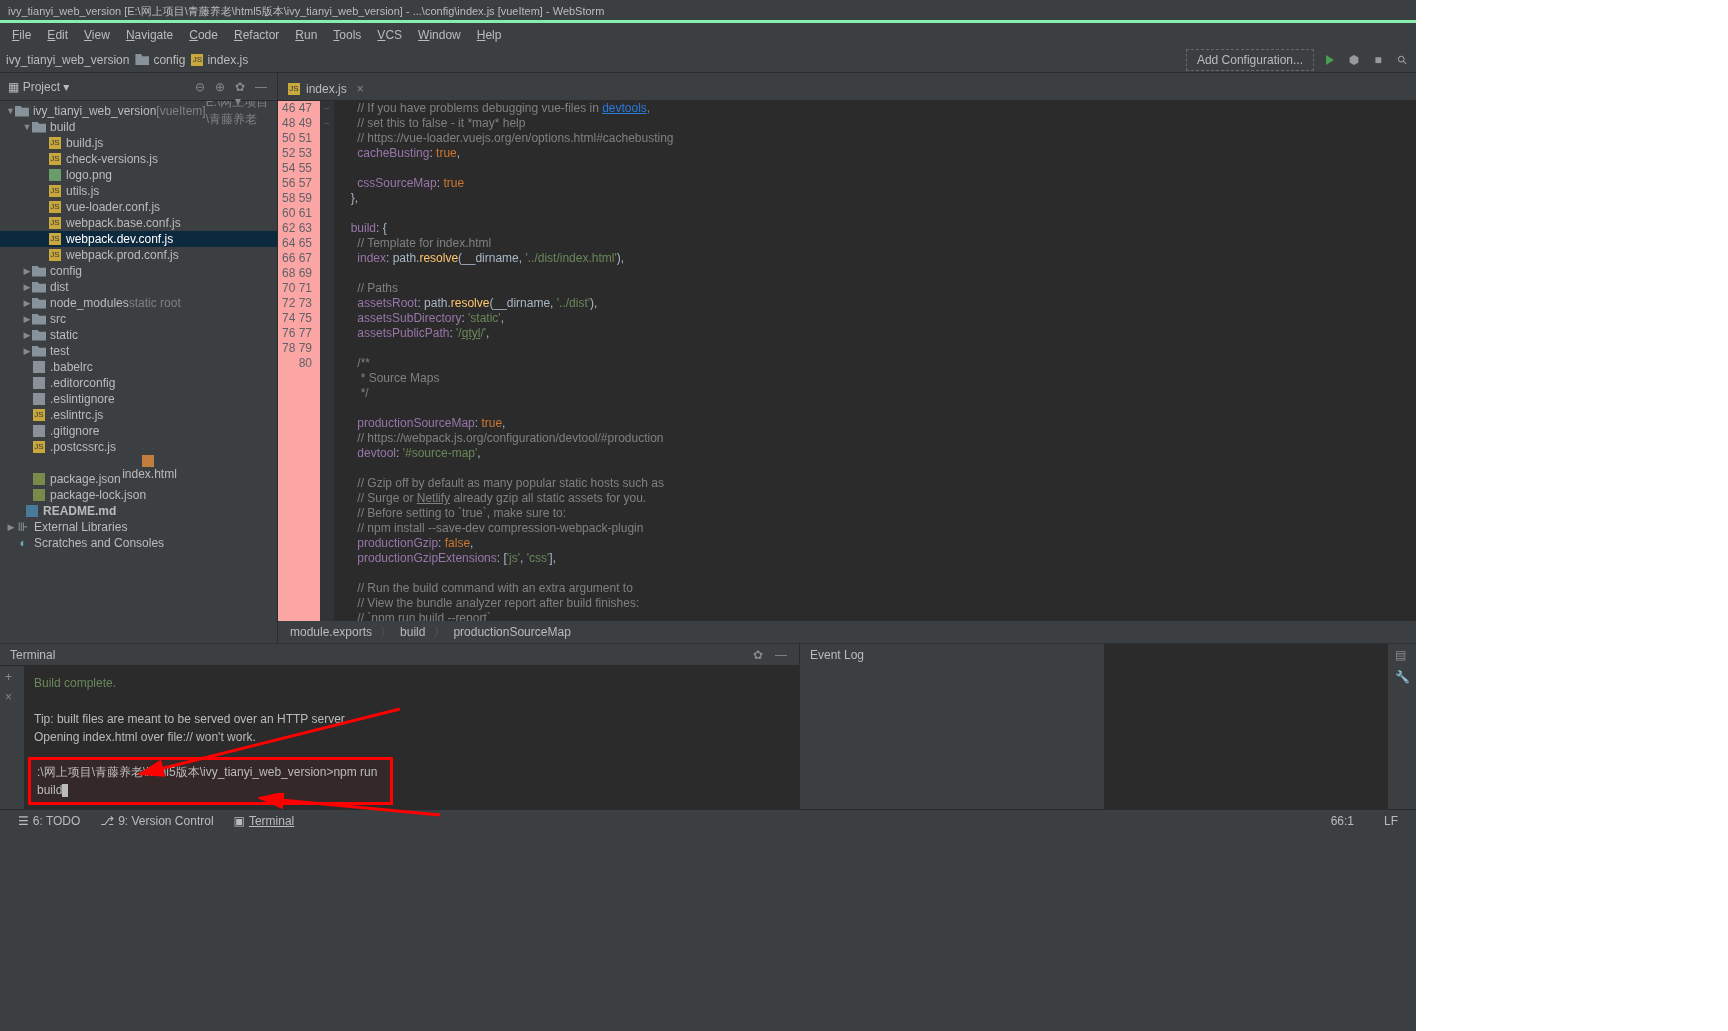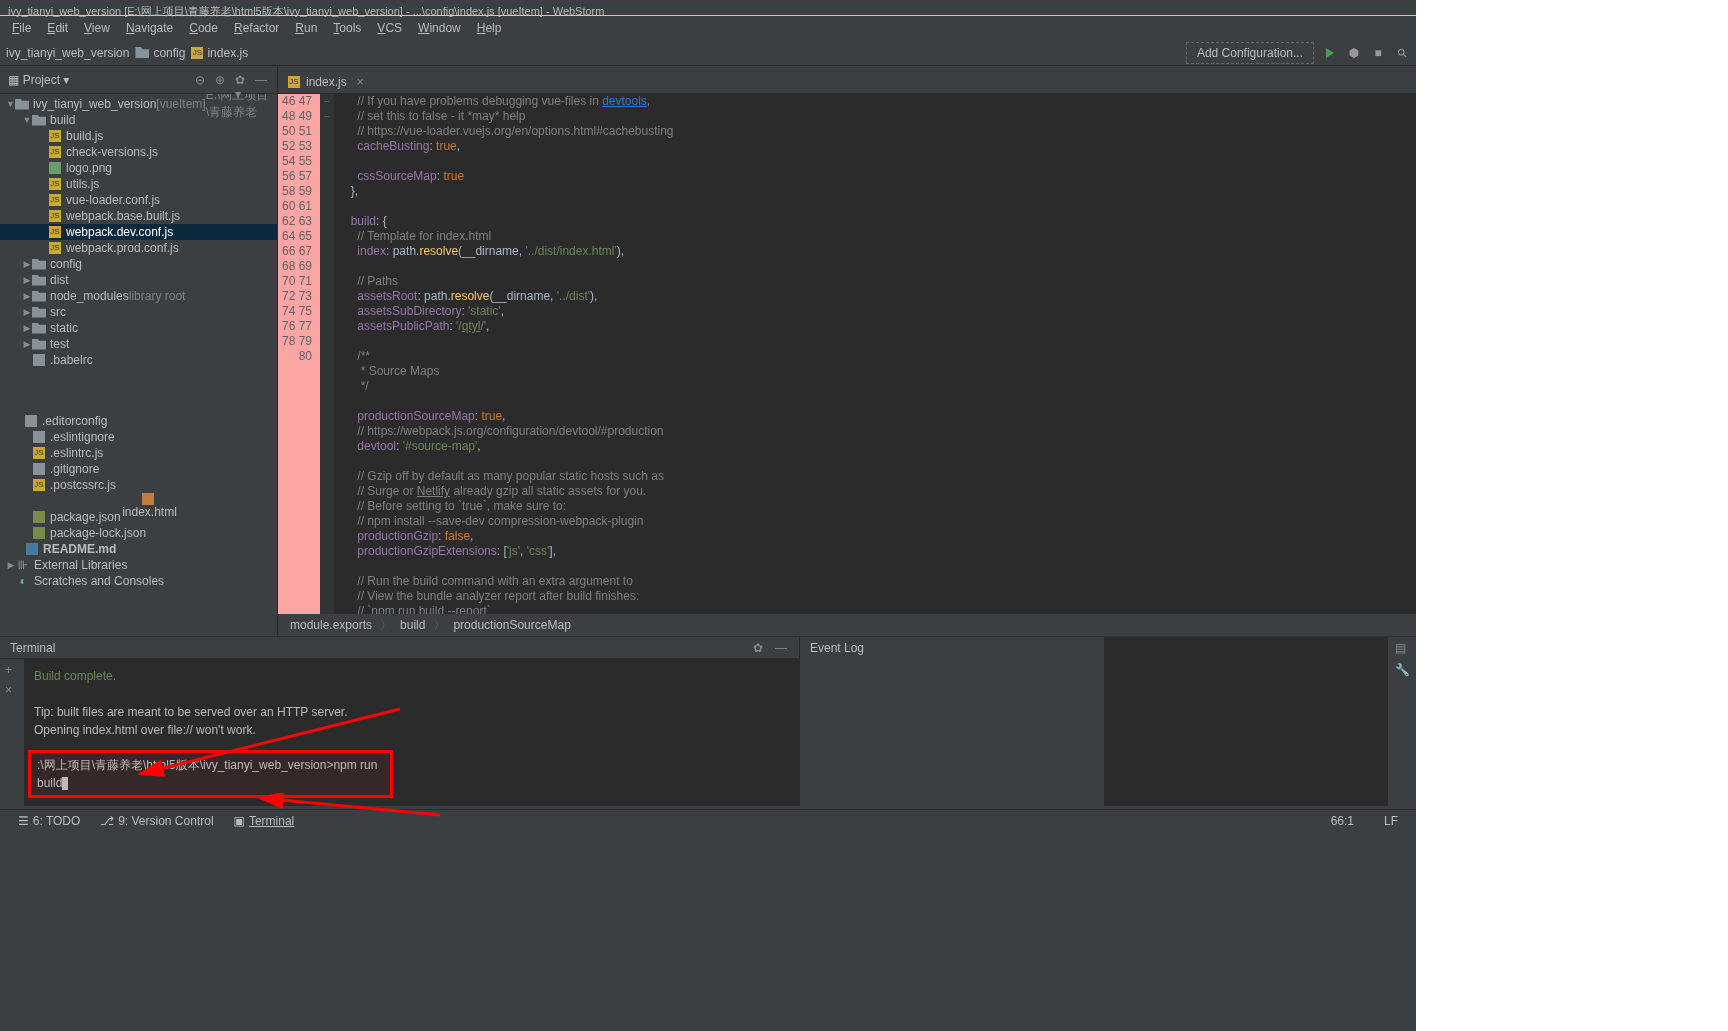--- a/index.html
+++ b/index.html
@@ -1,17 +1,17 @@
 <!DOCTYPE html>
 <html><head>
 <meta charset="utf-8">
 <style>
 * { margin: 0; padding: 0; box-sizing: border-box; font-family: "Segoe UI", Arial, sans-serif; }
 body { background: #3c3f41; color: #bbb; font-size: 12px; overflow: hidden; width: 1728px; height: 1031px; position: relative; }
-.title-bar { background: #3c3f41; color: #bbb; padding: 4px 8px; height: 16px; font-size: 11px; border-bottom: 1px solid #86efac; }
+.title-bar { background: #3c3f41; color: #bbb; padding: 4px 8px; height: 23px; font-size: 11px; border-bottom: 3px solid #86efac; }
 .menu-bar { background: #3c3f41; height: 24px; display: flex; align-items: center; padding: 0 4px; }
 .menu-item { padding: 3px 8px; color: #bbb; cursor: pointer; }
 .menu-item .underline { text-decoration: underline; }
 .nav-bar { background: #3c3f41; height: 26px; display: flex; align-items: center; padding: 0 6px; border-bottom: 1px solid #2b2b2b; }
 .nav-crumb { color: #bbb; margin-right: 6px; display: flex; align-items: center; gap: 4px; }
 .folder-icon { width: 14px; height: 11px; background: #87939a; display: inline-block; clip-path: polygon(0 0,40% 0,50% 20%,100% 20%,100% 100%,0 100%); }
 .js-icon { width: 12px; height: 12px; background: #c9a83d; display: inline-block; position: relative; font-size: 8px; color: #333; text-align: center; line-height: 12px; }
 .nav-right { margin-left: auto; display: flex; align-items: center; gap: 8px; }
 .add-config { border: 1px dashed #666; padding: 3px 10px; color: #bbb; font-size: 12px; }
 .toolbar-btn { width: 16px; height: 16px; display: flex; align-items: center; justify-content: center; color: #999; }
@@ -177,21 +177,21 @@
             <span class="tree-icon">
               <span class="js-icon">JS</span>
             </span>
             <span>vue-loader.conf.js</span>
           </div>
           <div class="tree-item" style="padding-left: 38px;">
             <span class="tree-arrow"></span>
             <span class="tree-icon">
               <span class="js-icon">JS</span>
             </span>
-            <span>webpack.base.built.js</span>
+            <span>webpack.base.conf.js</span>
           </div>
           <div class="tree-item selected" style="padding-left: 38px;">
             <span class="tree-arrow"></span>
             <span class="tree-icon">
               <span class="js-icon">JS</span>
             </span>
             <span>webpack.dev.conf.js</span>
           </div>
           <div class="tree-item" style="padding-left: 38px;">
             <span class="tree-arrow"></span>
@@ -213,21 +213,21 @@
               <span class="folder-icon"></span>
             </span>
             <span>dist</span>
           </div>
           <div class="tree-item" style="padding-left: 22px;">
             <span class="tree-arrow">▶</span>
             <span class="tree-icon">
               <span class="folder-icon"></span>
             </span>
             <span>node_modules</span> 
-            <span class="dim">library root</span>
+            <span class="dim">static root</span>
           </div>
           <div class="tree-item" style="padding-left: 22px;">
             <span class="tree-arrow">▶</span>
             <span class="tree-icon">
               <span class="folder-icon"></span>
             </span>
             <span>src</span>
           </div>
           <div class="tree-item" style="padding-left: 22px;">
             <span class="tree-arrow">▶</span>
@@ -243,21 +243,21 @@
             </span>
             <span>test</span>
           </div>
           <div class="tree-item" style="padding-left: 22px;">
             <span class="tree-arrow"></span>
             <span class="tree-icon">
               <span style="width:12px;height:12px;background:#8a9199;display:inline-block"></span>
             </span>
             <span>.babelrc</span>
           </div>
-          <div class="tree-item" style="padding-left: 14px; margin-top: 45px;">
+          <div class="tree-item" style="padding-left: 22px;">
             <span class="tree-arrow"></span>
             <span class="tree-icon">
               <span style="width:12px;height:12px;background:#8a9199;display:inline-block"></span>
             </span>
             <span>.editorconfig</span>
           </div>
           <div class="tree-item" style="padding-left: 22px;">
             <span class="tree-arrow"></span>
             <span class="tree-icon">
               <span style="width:12px;height:12px;background:#8a9199;display:inline-block"></span>

